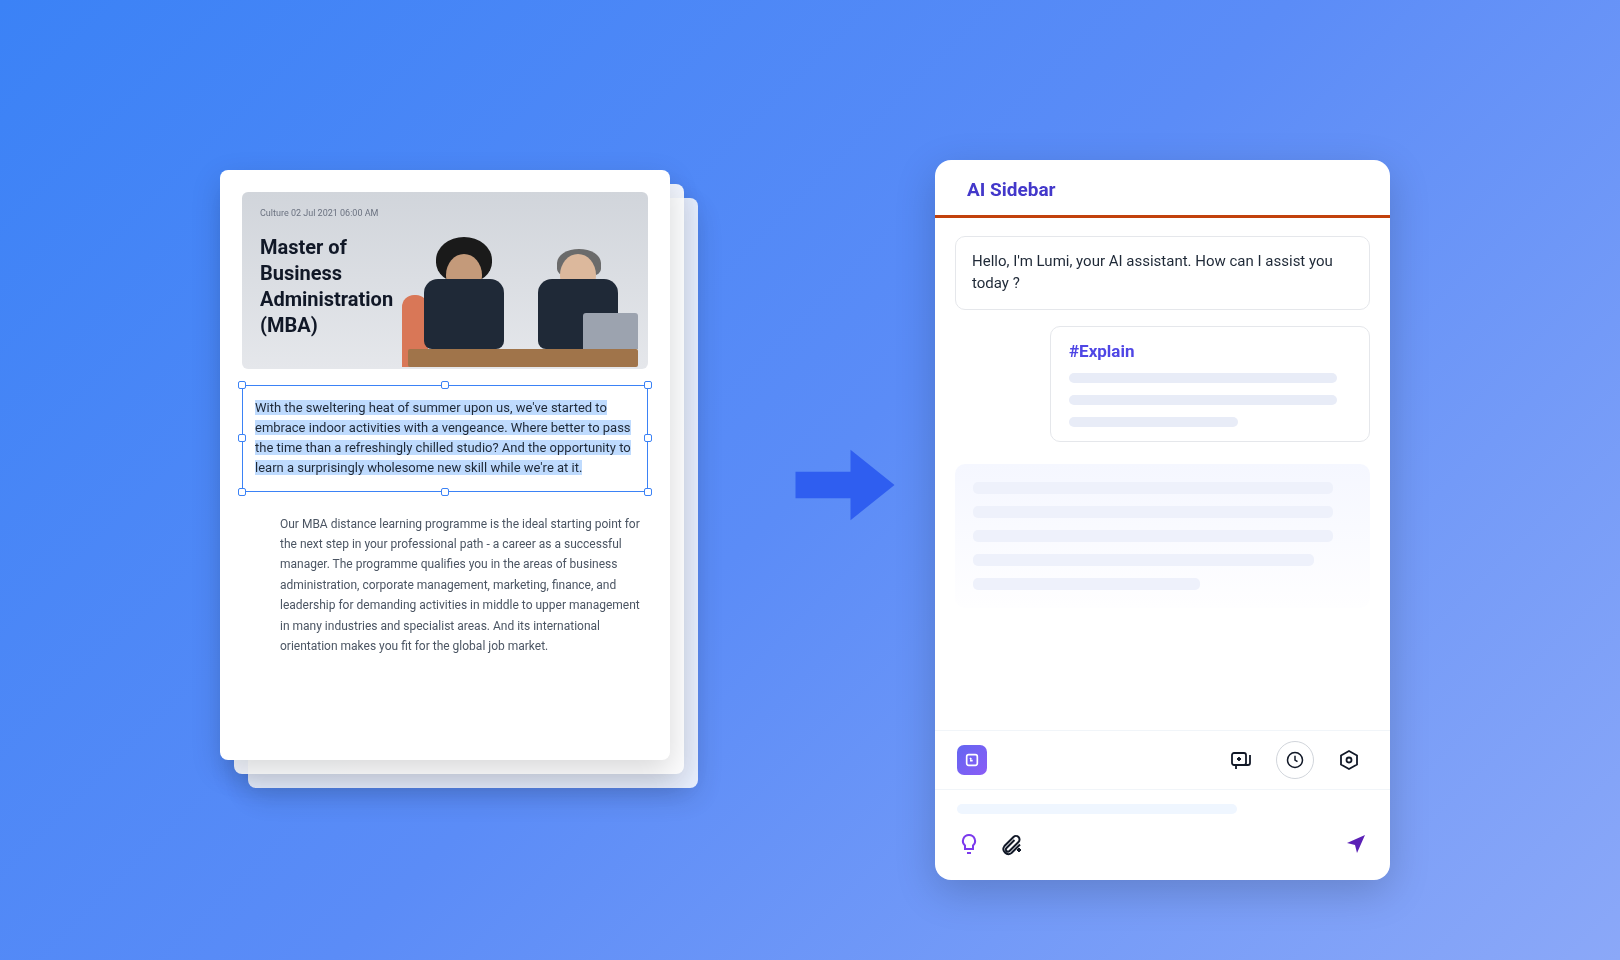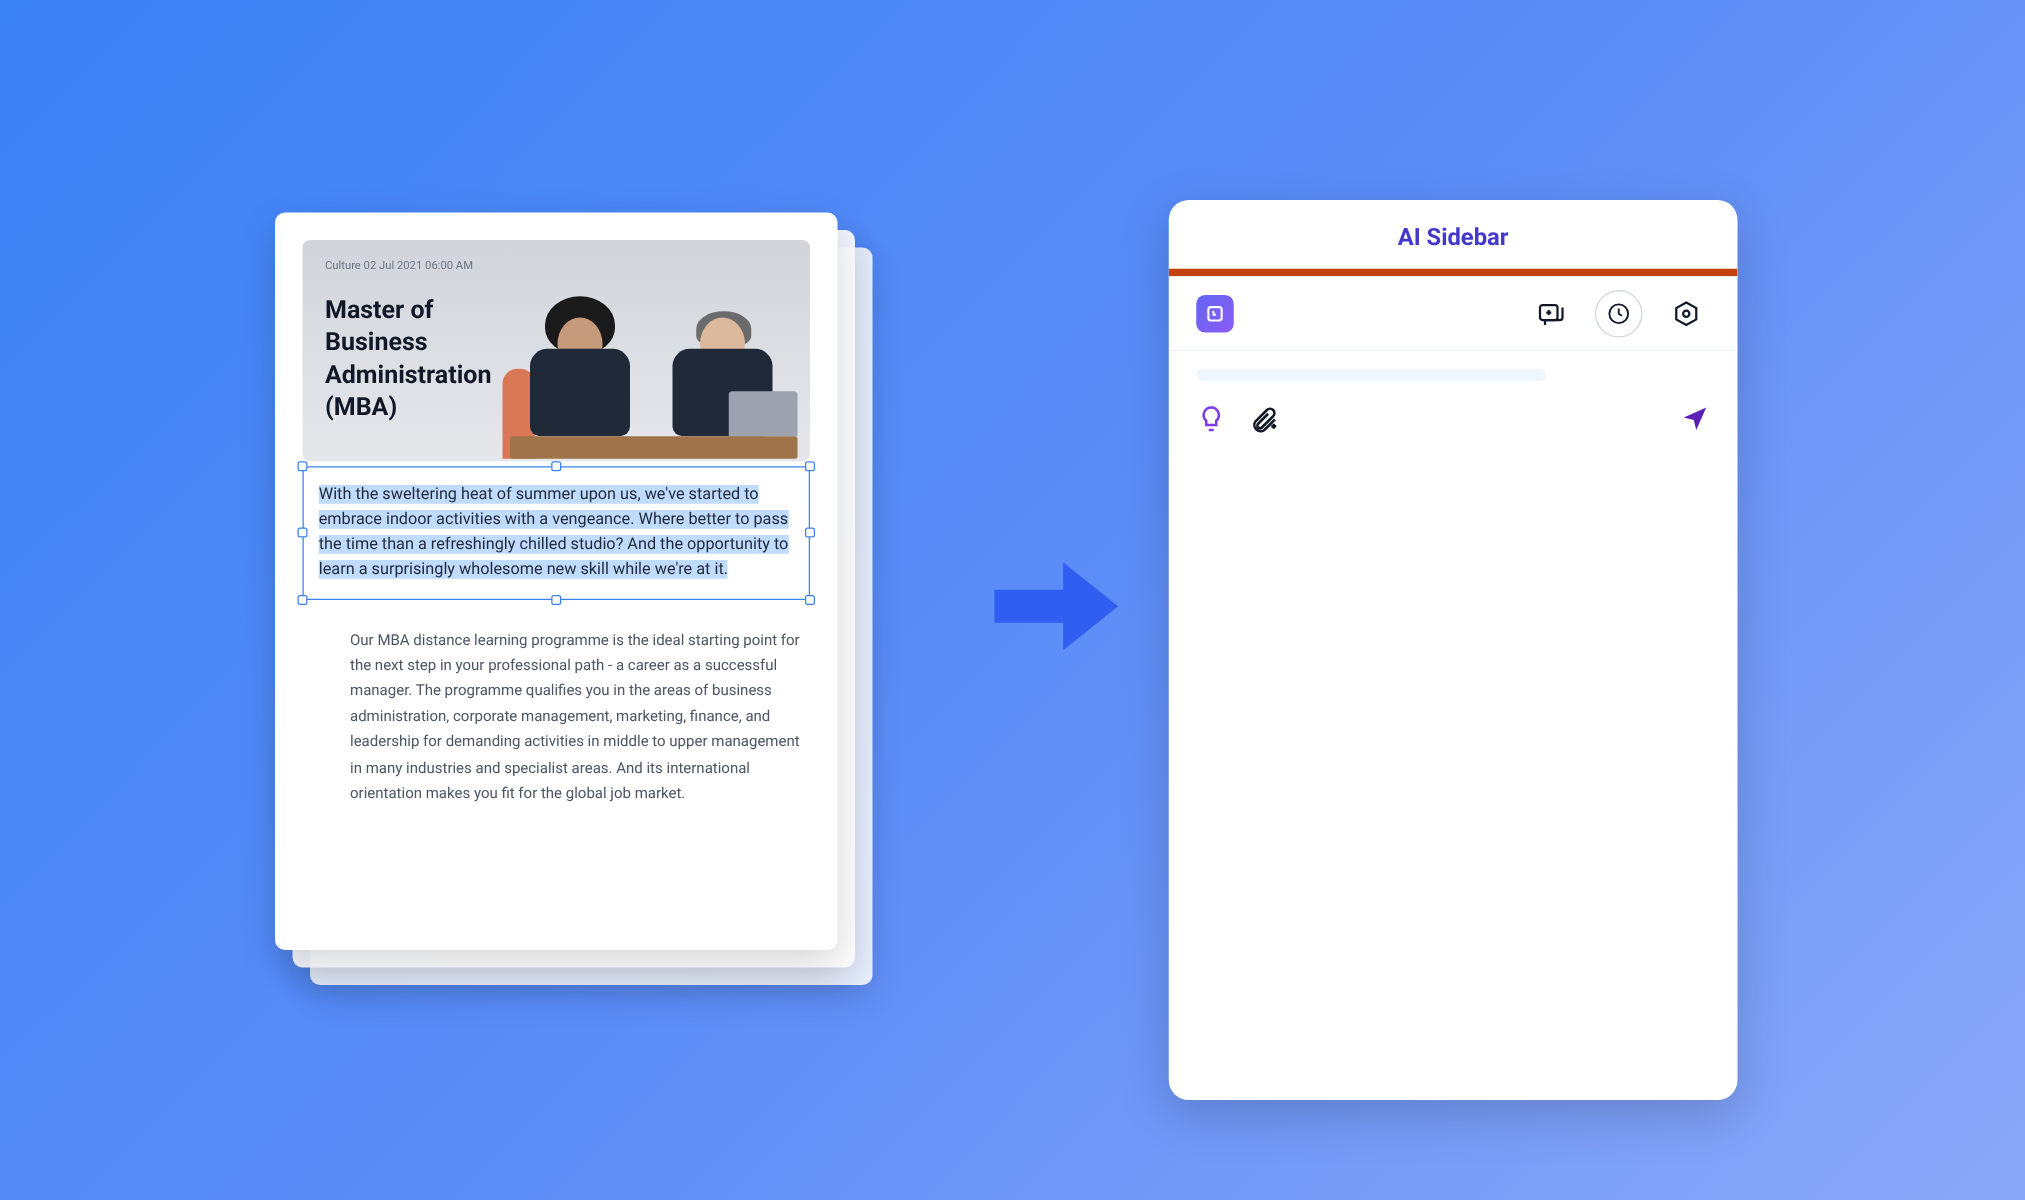--- a/index.html
+++ b/index.html
@@ -75,21 +75,21 @@
   .p2 .torso { right:5px; }
   .head { position:absolute; top:25px; width:36px; height:42px; background:#c49a7a; border-radius:50% 50% 48% 48%; }
   .p1 .head { left:30px; }
   .p2 .head { right:27px; background:#dcb89c; }
   .hair1 { position:absolute; top:8px; left:20px; width:56px; height:46px; background:#1a1a1a; border-radius:50% 50% 45% 45%; }
   .hair2 { position:absolute; top:20px; right:22px; width:44px; height:28px; background:#6b6b6b; border-radius:50% 50% 30% 30%; }
   .laptop { position:absolute; bottom:18px; right:0; width:55px; height:36px; background:#9ca3af; border-radius:3px 3px 0 0; }
   .chair { position:absolute; bottom:0; left:-6px; width:26px; height:72px; background:#d97757; border-radius:12px 12px 0 0; }
 
   .sel-box {
-    margin-top: 4px;
+    margin-top: 16px;
     position: relative;
     border: 1.5px solid #3b82f6;
     padding: 12px 12px;
   }
   .sel-box .handle {
     position:absolute; width:8px; height:8px; background:#fff; border:1.5px solid #3b82f6; border-radius:2px;
   }
   .handle.tl{top:-5px;left:-5px}.handle.tr{top:-5px;right:-5px}
   .handle.bl{bottom:-5px;left:-5px}.handle.br{bottom:-5px;right:-5px}
   .handle.tc{top:-5px;left:50%;margin-left:-4px}.handle.bc{bottom:-5px;left:50%;margin-left:-4px}
@@ -127,22 +127,21 @@
     height: 720px;
     background: #fff;
     border-radius: 16px;
     box-shadow: 0 12px 40px rgba(0,0,0,0.18);
     display: flex;
     flex-direction: column;
     overflow: hidden;
   }
   .sb-head {
     padding: 18px 32px 14px;
-    border-bottom: 6px solid #c2410c;
-    text-align: center;
+    border-bottom: 3px solid #c2410c;
   }
   .sb-title { font-size: 19px; font-weight: 700; color:#4338ca; }
 
   .sb-body { flex: 1; padding: 18px 20px; background: #fff; }
   .bubble-ai {
     border: 1px solid #e5e7eb;
     border-radius: 10px;
     padding: 14px 16px;
     font-size: 15px;
     color: #1f2937;
@@ -234,20 +233,38 @@
 
   <svg class="arrow" width="110" height="110" viewBox="0 0 100 100">
     <path d="M5 38 H55 V18 L95 50 L55 82 V62 H5 Z" fill="currentColor"></path>
   </svg>
 
   <div class="sidebar">
     <div class="sb-head">
       <div class="sb-title">AI Sidebar</div>
     </div>
 
+    <div class="sb-body">
+      <div class="bubble-ai">Hello, I'm Lumi, your AI assistant. How can I assist you today ?</div>
+
+      <div class="bubble-user">
+        <div class="hash">#Explain</div>
+        <div class="skel w95"></div>
+        <div class="skel w95"></div>
+        <div class="skel w60"></div>
+      </div>
+
+      <div class="answer">
+        <div class="skel lg w95" style="margin-top:0"></div>
+        <div class="skel lg w95"></div>
+        <div class="skel lg w95"></div>
+        <div class="skel lg w90"></div>
+        <div class="skel lg w60"></div>
+      </div>
+    </div>
 
     <div class="sb-tools">
       <div class="tool-left">
         <svg width="16" height="16" viewBox="0 0 24 24" fill="none" stroke="#fff" stroke-width="2.5">
             <rect x="4" y="4" width="16" height="16" rx="3"></rect>
             <path d="M9 9l2 2M9 13h4"></path>
           </svg>
       </div>
       <div class="tool-right">
         <div class="icon-btn">

